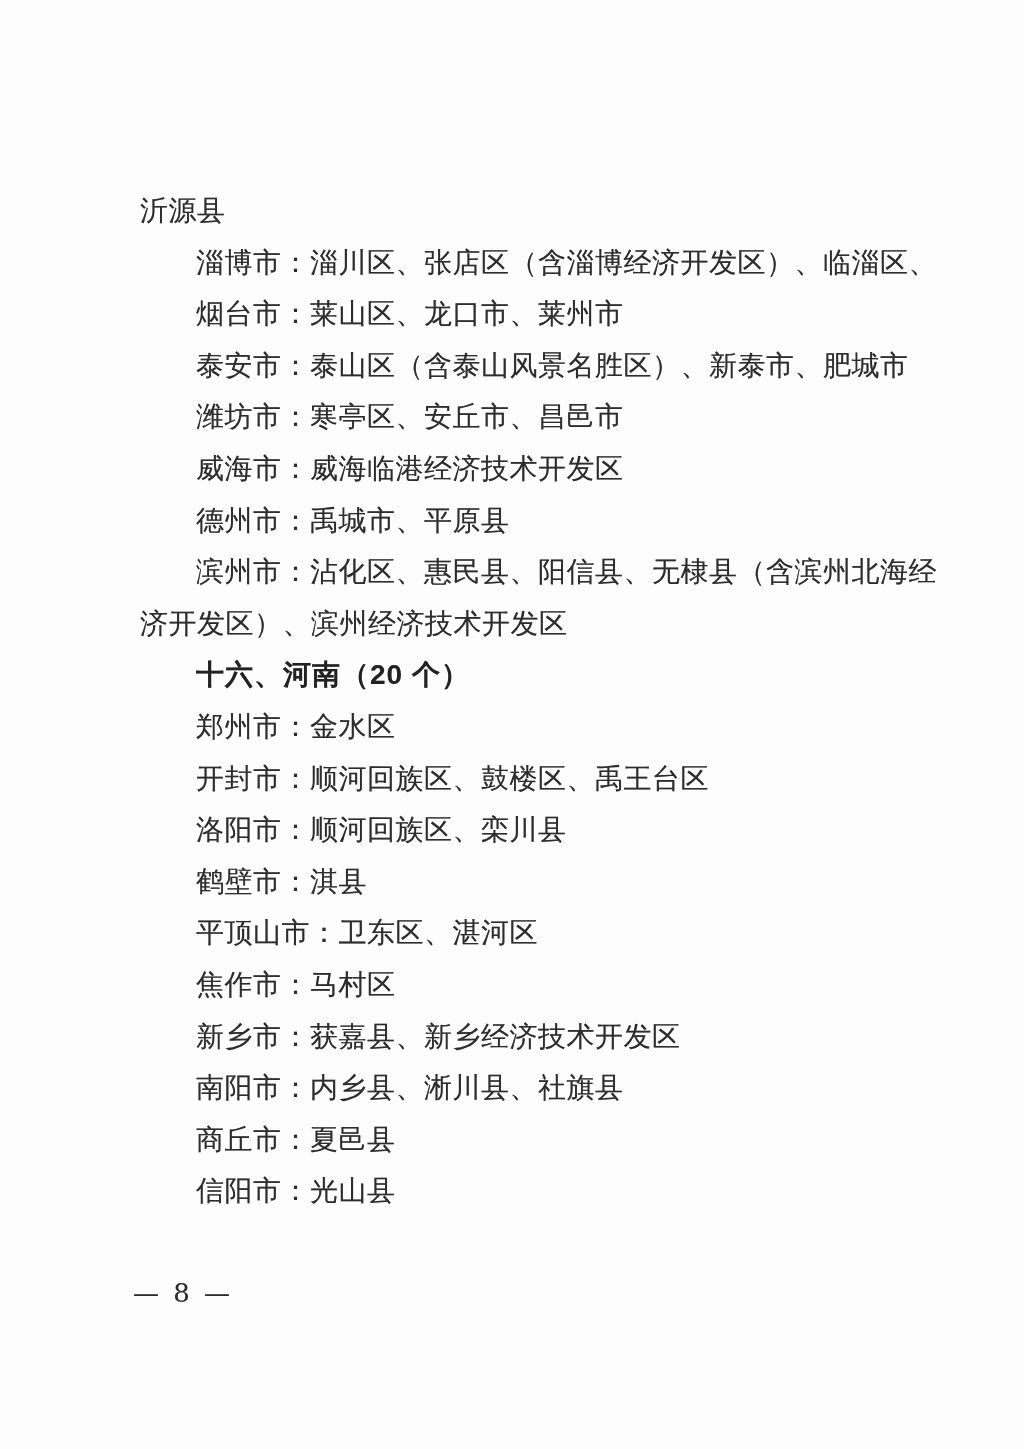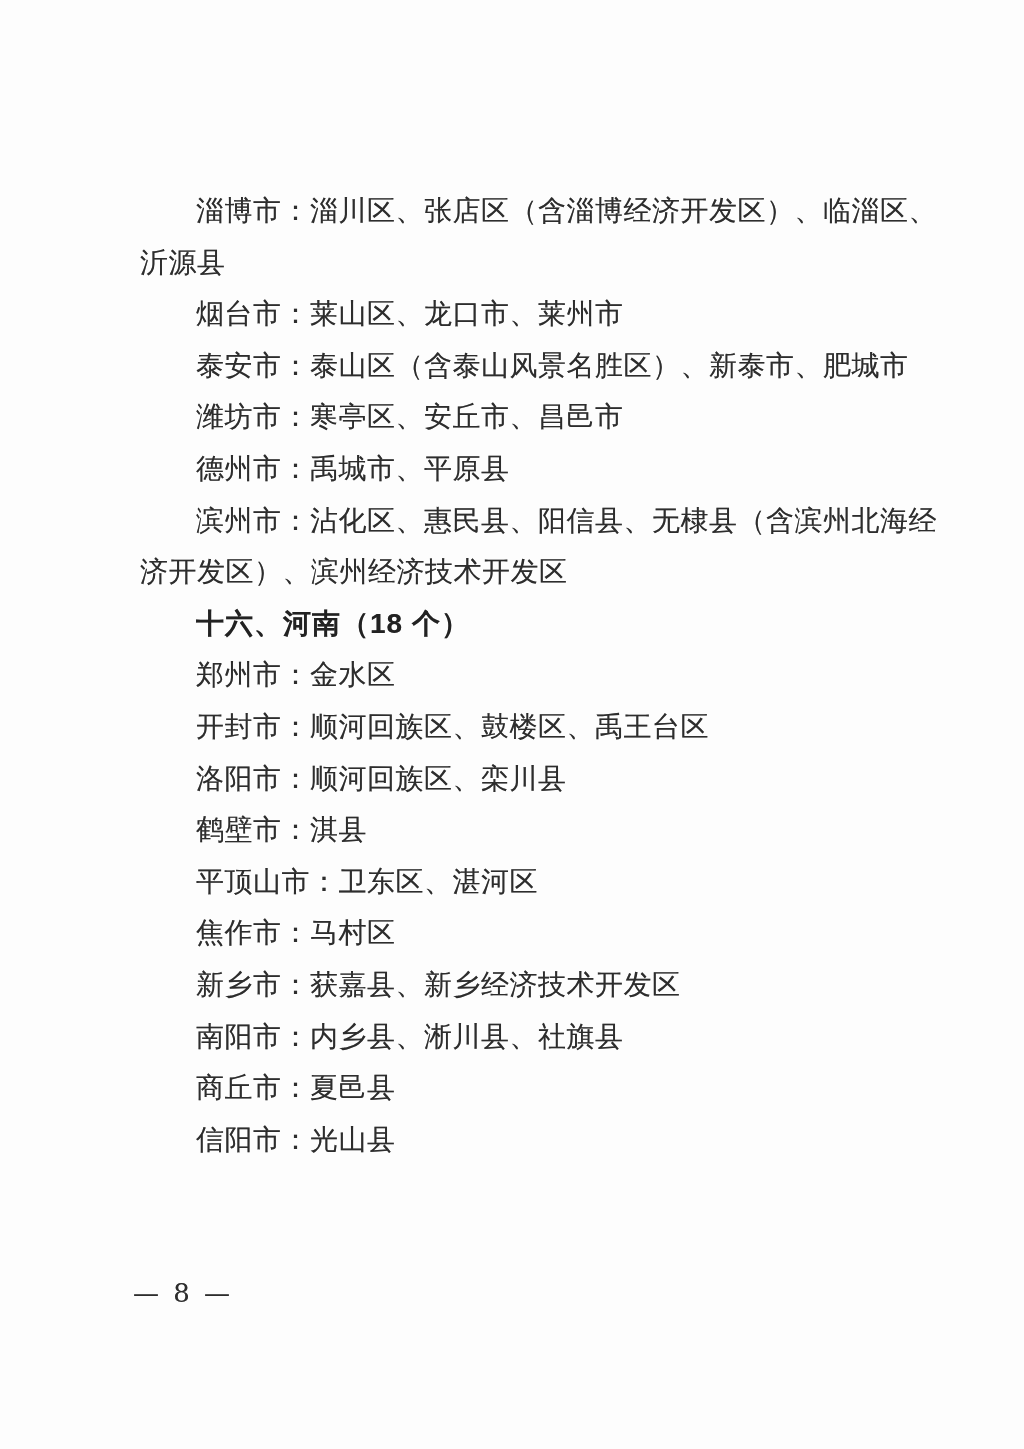--- a/index.html
+++ b/index.html
@@ -47,29 +47,30 @@
     letter-spacing: 3px;
     color: #2d2d2d;
     text-shadow: 0 0 0.6px rgba(45,45,45,0.45);
   }
 </style>
 </head>
 <body>
 
 <div class="page">
   <div class="text-block">
+    <div class="line">沂源县</div>
     <div class="line indent">淄博市：淄川区、张店区（含淄博经济开发区）、临淄区、</div>
-    <div class="line">沂源县</div>
     <div class="line indent">烟台市：莱山区、龙口市、莱州市</div>
     <div class="line indent">泰安市：泰山区（含泰山风景名胜区）、新泰市、肥城市</div>
     <div class="line indent">潍坊市：寒亭区、安丘市、昌邑市</div>
+    <div class="line indent">威海市：威海临港经济技术开发区</div>
     <div class="line indent">德州市：禹城市、平原县</div>
     <div class="line indent">滨州市：沾化区、惠民县、阳信县、无棣县（含滨州北海经</div>
     <div class="line">济开发区）、滨州经济技术开发区</div>
-    <div class="line heading">十六、河南（18 个）</div>
+    <div class="line heading">十六、河南（20 个）</div>
     <div class="line indent">郑州市：金水区</div>
     <div class="line indent">开封市：顺河回族区、鼓楼区、禹王台区</div>
     <div class="line indent">洛阳市：顺河回族区、栾川县</div>
     <div class="line indent">鹤壁市：淇县</div>
     <div class="line indent">平顶山市：卫东区、湛河区</div>
     <div class="line indent">焦作市：马村区</div>
     <div class="line indent">新乡市：获嘉县、新乡经济技术开发区</div>
     <div class="line indent">南阳市：内乡县、淅川县、社旗县</div>
     <div class="line indent">商丘市：夏邑县</div>
     <div class="line indent">信阳市：光山县</div>

